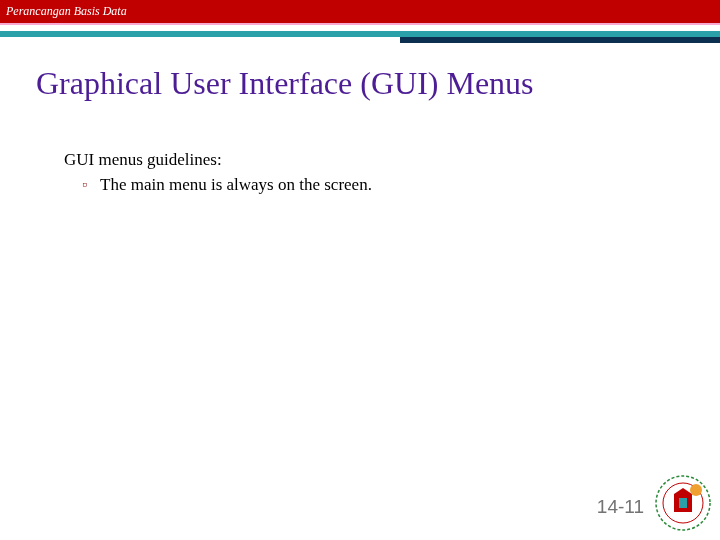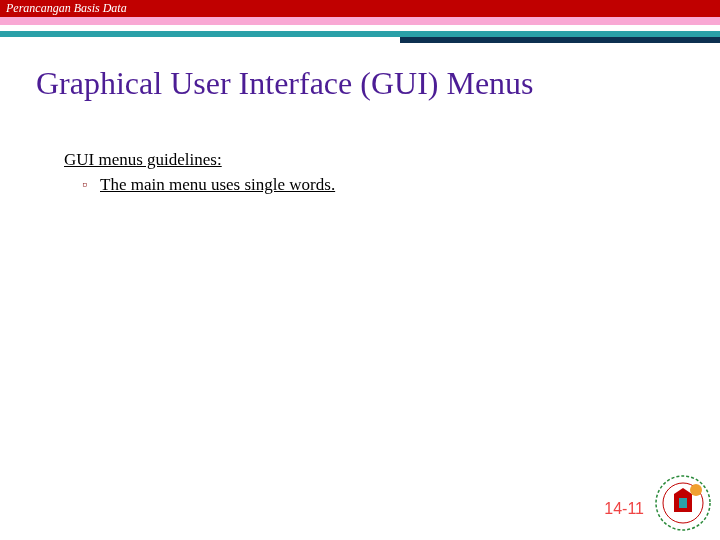--- a/index.html
+++ b/index.html
@@ -11,21 +11,21 @@
       width: 720px;
       height: 540px;
       background: #ffffff;
       font-family: Georgia, 'Times New Roman', serif;
       position: relative;
       overflow: hidden;
     }
     .header-bar {
       background: #c00000;
       height: 25px;
-      border-bottom: 8px solid #f9a8d4;
+      border-bottom: 2px solid #f9a8d4;
       padding-left: 6px;
       display: flex;
       align-items: center;
     }
     .header-text {
       color: #ffffff;
       font-style: italic;
       font-size: 12px;
       font-family: Georgia, serif;
     }
@@ -52,21 +52,20 @@
     }
     .title {
       font-size: 32px;
       color: #4c1d95;
       font-family: Georgia, 'Times New Roman', serif;
       margin: 18px 0 0 36px;
       font-weight: normal;
     }
     .content {
       margin: 48px 60px 13px 64px;
-      text-decoration: underline;
     }
     .subhead {
       font-size: 17px;
       color: #000;
       font-family: Georgia, serif;
     }
     .bullet-list {
       list-style: none;
       margin-top: 4px;
     }
@@ -83,23 +82,23 @@
       position: absolute;
       left: 18px;
       color: #8b1a1a;
       font-size: 14px;
       top: 2px;
     }
     .page-number {
       position: absolute;
       bottom: 22px;
       right: 76px;
-      font-size: 16px;
+      font-size: 19px;
       font-family: Arial, sans-serif;
-      color: #ef4444;
+      color: #737373;
     }
     .logo {
       position: absolute;
       bottom: 8px;
       right: 8px;
       width: 58px;
       height: 58px;
     }
   </style>
 </head>
@@ -112,21 +111,21 @@
 <div class="accent-container">
   <div class="accent-cyan"></div>
   <div class="accent-navy"></div>
 </div>
 
 <h1 class="title">Graphical User Interface (GUI) Menus</h1>
 
 <div class="content">
   <div class="subhead">GUI menus guidelines:</div>
   <ul class="bullet-list">
-    <li>The main menu uses single words.</li>
+    <li>The main menu is always on the screen.</li>
   </ul>
 </div>
 
 <div class="page-number">14-11</div>
 
 <svg class="logo" viewBox="0 0 58 58">
   <circle cx="29" cy="29" r="27" fill="none" stroke="#2a8a3a" stroke-width="1.5" stroke-dasharray="3,2"></circle>
   <circle cx="29" cy="29" r="20" fill="none" stroke="#c00000" stroke-width="1"></circle>
   <path d="M 20 20 L 29 14 L 38 20 L 38 38 L 20 38 Z" fill="#c00000"></path>
   <rect x="25" y="24" width="8" height="10" fill="#2aa0a8"></rect>

